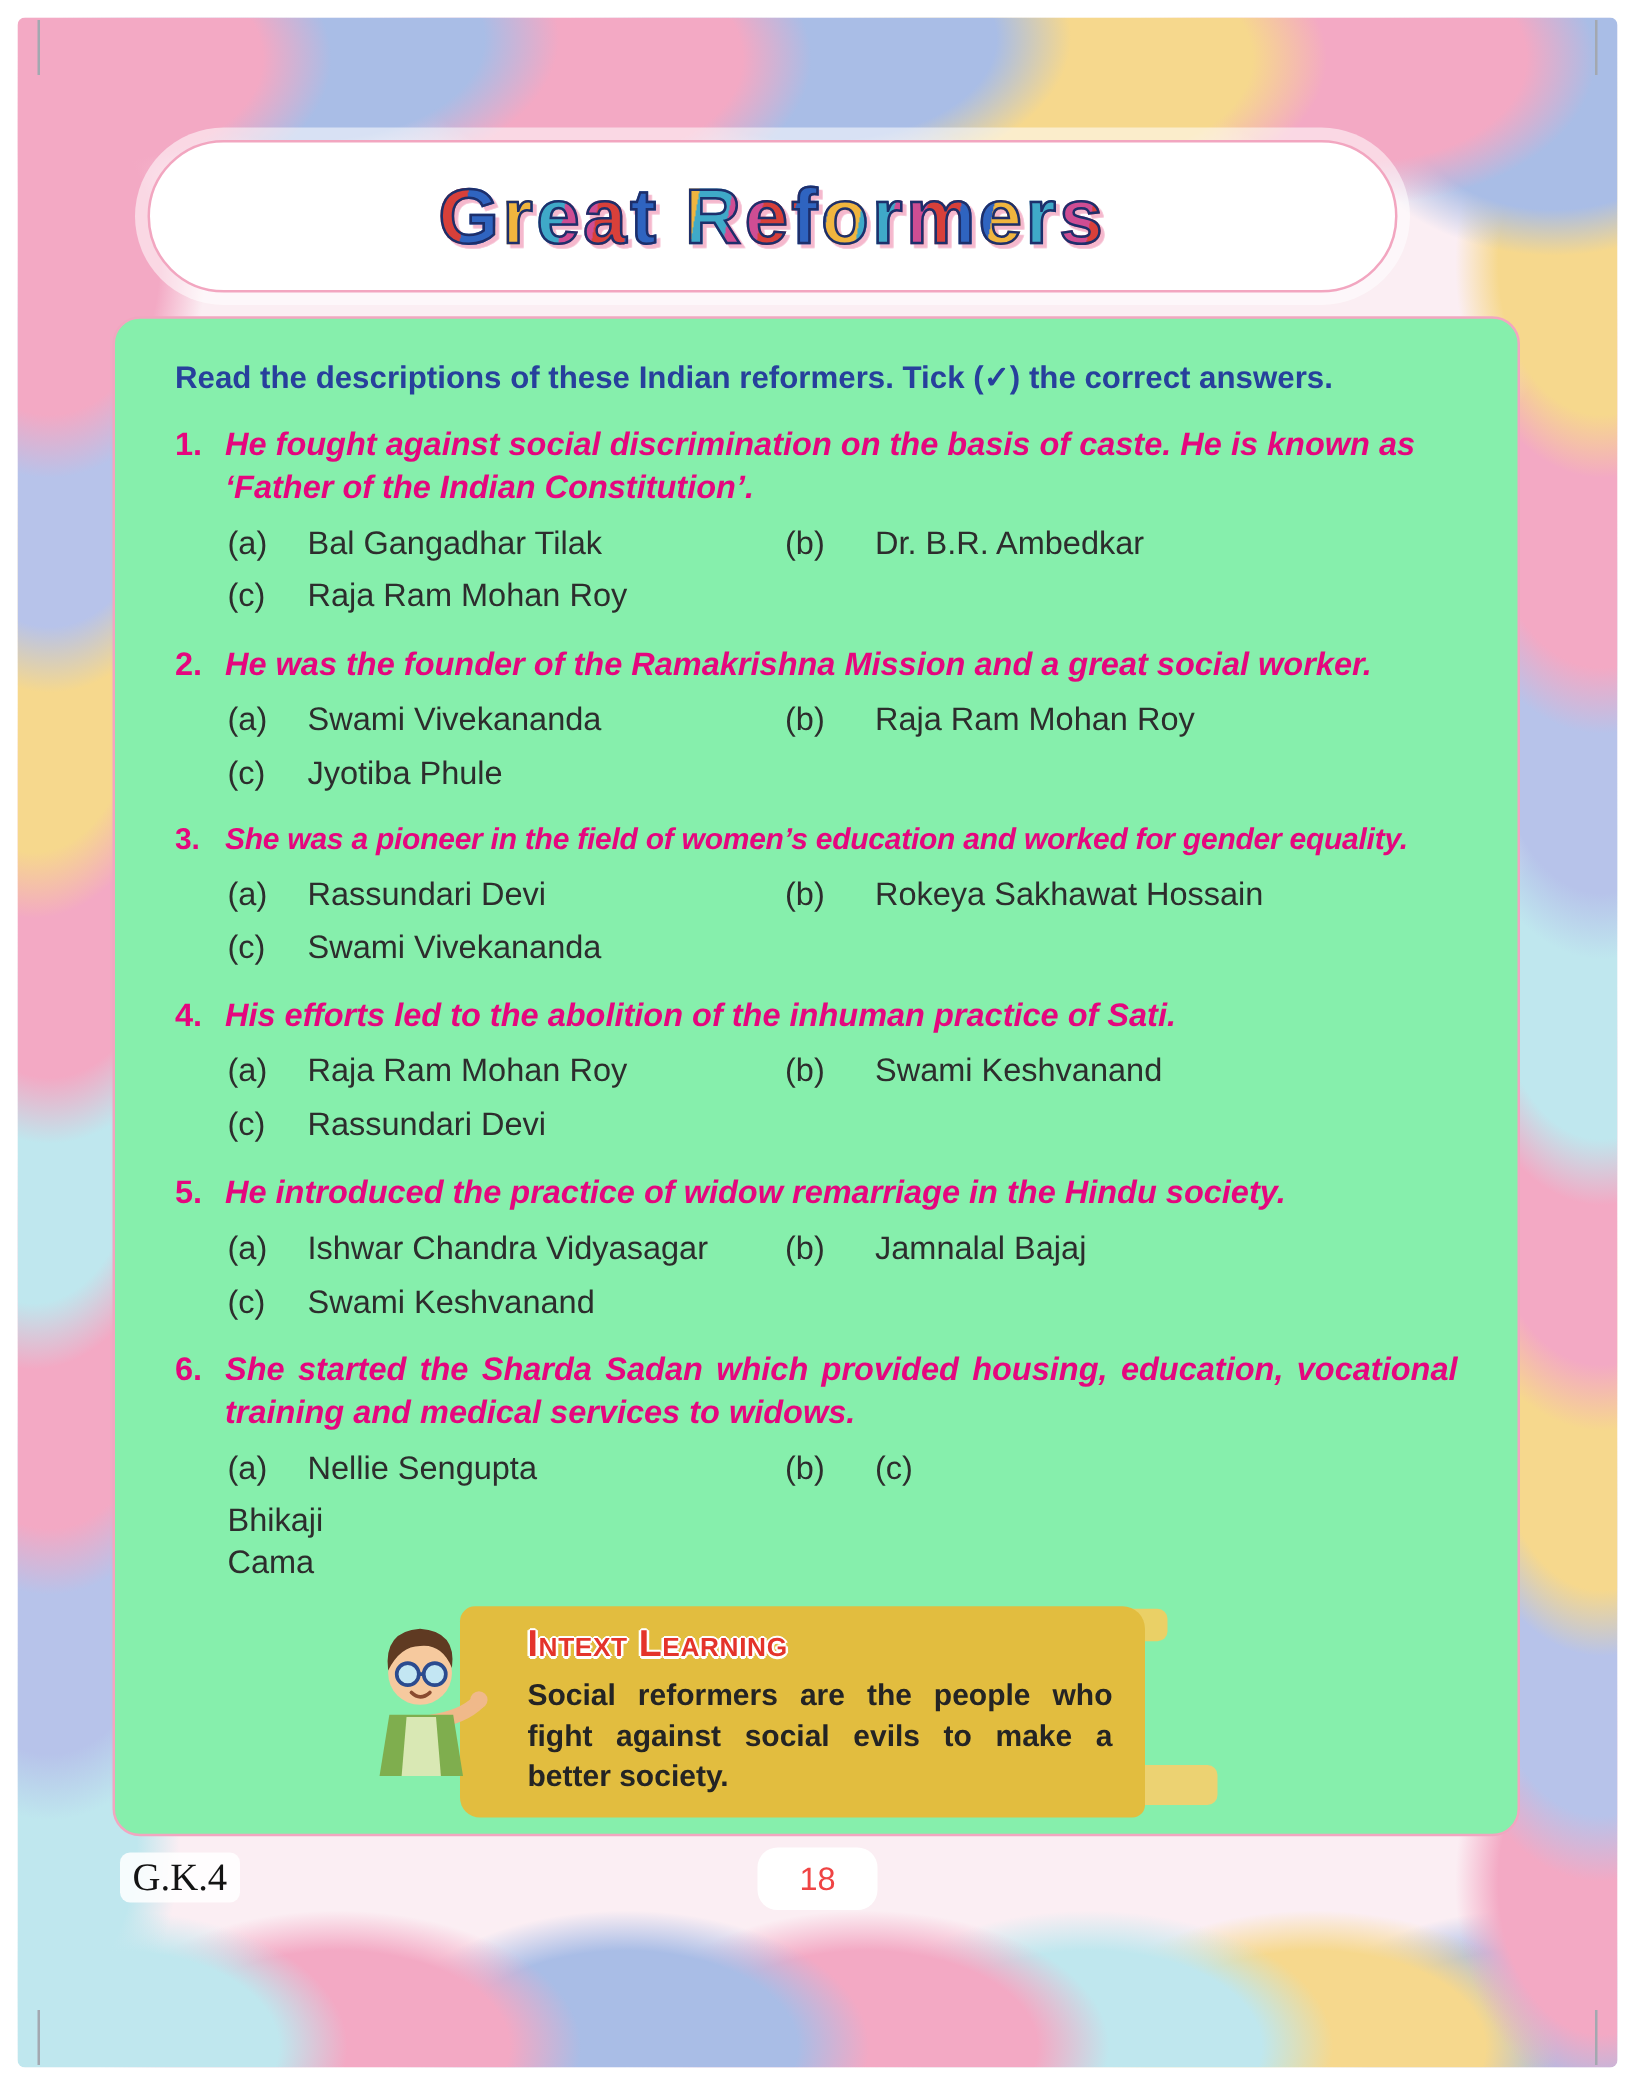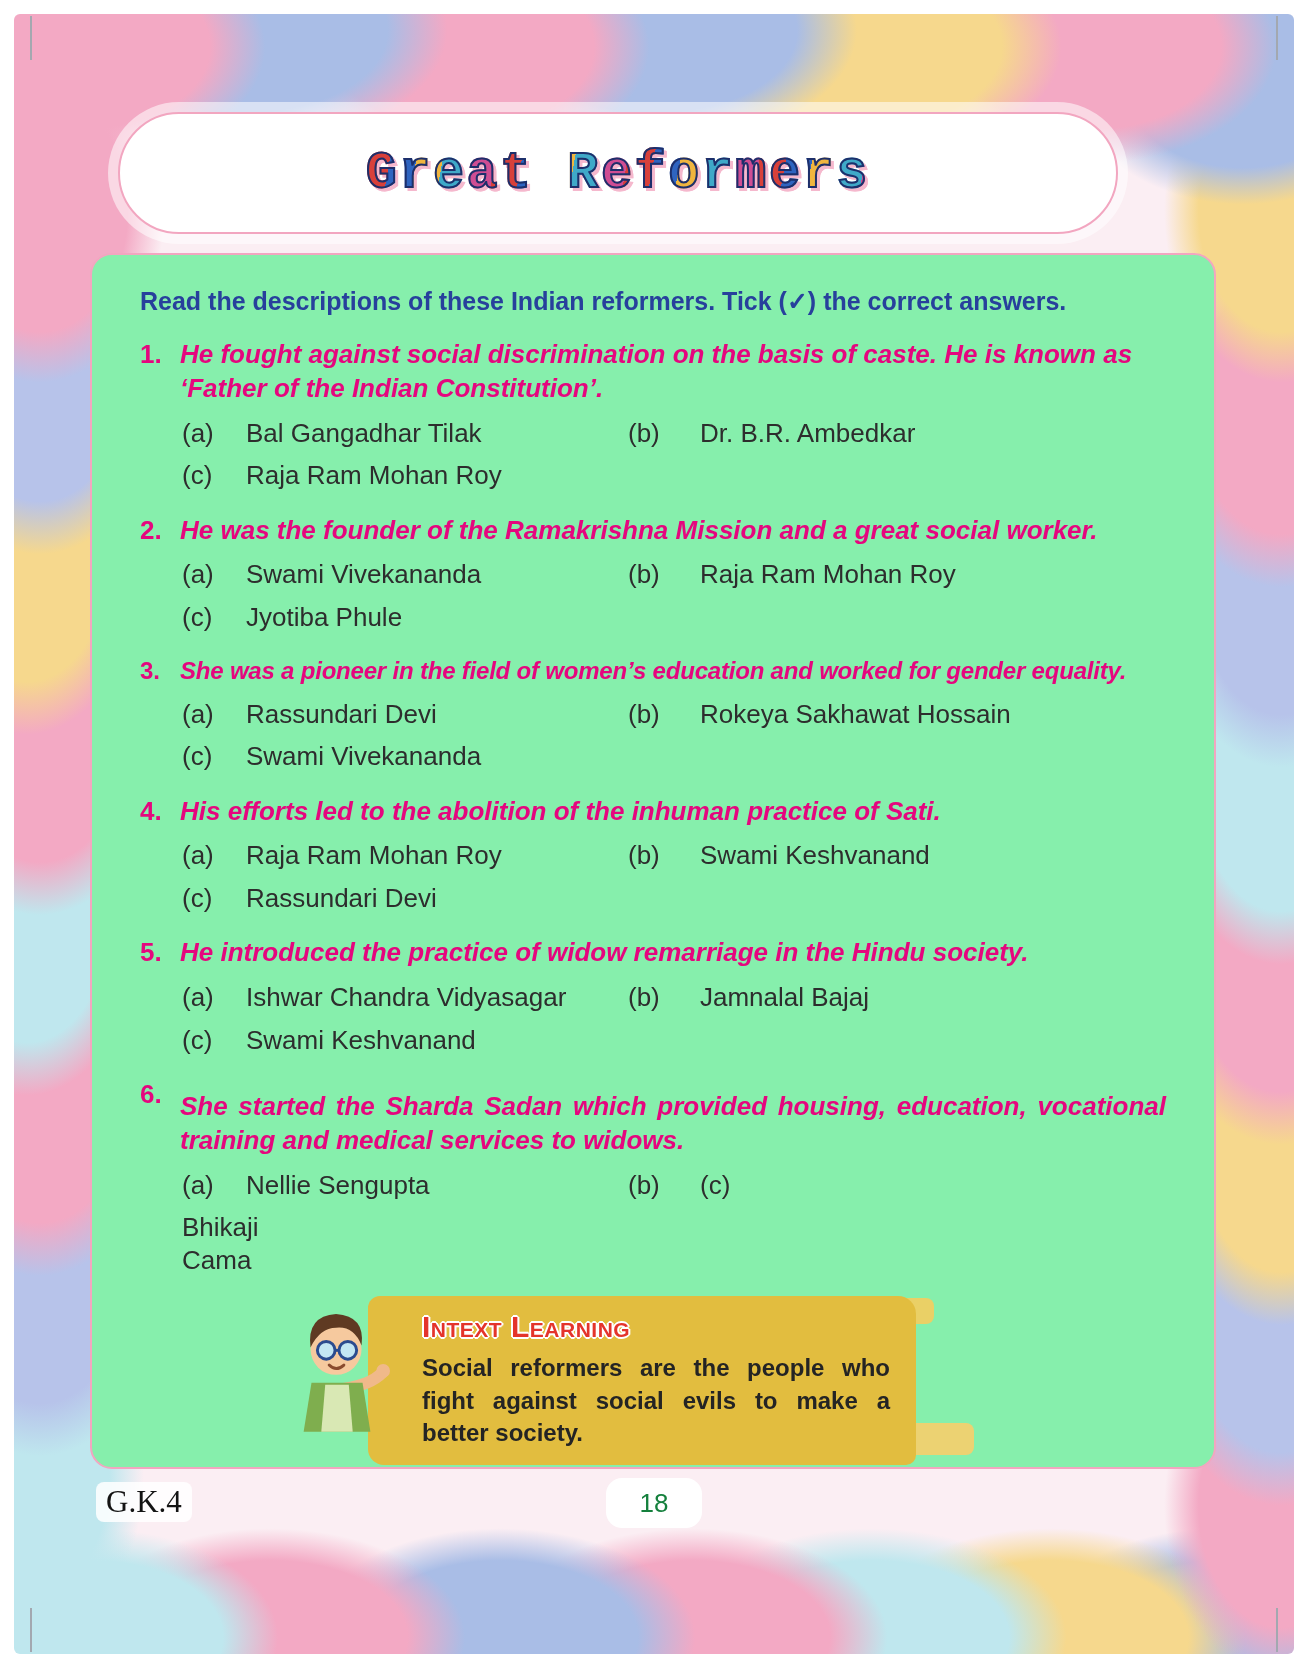--- a/index.html
+++ b/index.html
@@ -46,40 +46,40 @@
   }
   .crop{position:absolute;background:#a3a8b0;z-index:5;}
   
   .title-capsule{
     position:absolute;left:118px;top:112px;width:996px;height:118px;
     background:#ffffff;border:2px solid #f2a6c0;border-radius:64px;
     box-shadow:0 0 0 10px rgba(255,255,255,.55);
     display:flex;align-items:center;justify-content:center;z-index:3;
   }
   .title-text{
-    font-family:Liberation Mono, monospace;
-    font-size:51px;font-weight:bold;letter-spacing:3px;
+    font-family:Liberation Sans, sans-serif;
+    font-size:62px;font-weight:bold;letter-spacing:3px;
     background:repeating-linear-gradient(100deg,#d8403a 0 26px,#2f64c0 26px 52px,#f0b53e 52px 78px,#3fa9c8 78px 104px,#cf4d93 104px 130px);
     -webkit-background-clip:text;background-clip:text;color:transparent;
     -webkit-text-stroke:2px #1d2f6b;
     filter:drop-shadow(3px 3px 0 #f5b8cd);
   }
   
   .card{
     position:absolute;left:90px;top:253px;width:1126px;height:1216px;
     background:#86efac;border:2px solid #f2a6c0;border-radius:22px;
     box-sizing:border-box;padding:26px 48px 16px 48px;overflow:hidden;z-index:2;
   }
   .instruction{
     margin:6px 0 8px 0;font-size:25px;font-weight:700;color:#27409c;
   }
   .question{margin-top:22px;}
   .stem{display:flex;color:#e5067e;font-weight:700;font-size:26px;line-height:1.3;}
   .stem.small{font-size:24px;letter-spacing:-.2px;}
-  .stem.justify .qtext{text-align:justify;margin-top:12px;}
+  .stem.justify .qtext{text-align:justify;}
   .q-num{flex:none;width:40px;}
   .qtext{flex:1;font-style:italic;}
   .options{
     display:grid;grid-template-columns:64px 382px 72px 1fr;
     margin:11px 0 0 42px;row-gap:10px;
     font-size:26px;color:#2d2d2d;line-height:1.25;
   }
   .letter{color:#2d2d2d;}
   
   .intext{position:relative;margin:20px 0 0 228px;width:548px;}
@@ -104,21 +104,21 @@
   .book-label{
     position:absolute;left:96px;top:1482px;z-index:4;
     font-family:"Liberation Serif", serif;font-size:31px;color:#141414;
     background:rgba(255,255,255,.85);padding:2px 10px;border-radius:8px;
   }
   .page-num-tab{
     position:absolute;left:50%;transform:translateX(-50%);top:1478px;z-index:4;
     width:96px;height:50px;background:#ffffff;border-radius:16px;
     display:flex;align-items:center;justify-content:center;
   }
-  .page-num{font-size:26px;color:#15803d;}
+  .page-num{font-size:26px;color:#ef4444;}
 </style>
 </head>
 <body>
 
 <div class="page-root">
 
   <div class="texture"></div>
 
   <div class="crop" style="left:30px;top:16px;width:2px;height:44px;"></div>
   <div class="crop" style="left:1276px;top:16px;width:2px;height:44px;"></div>

